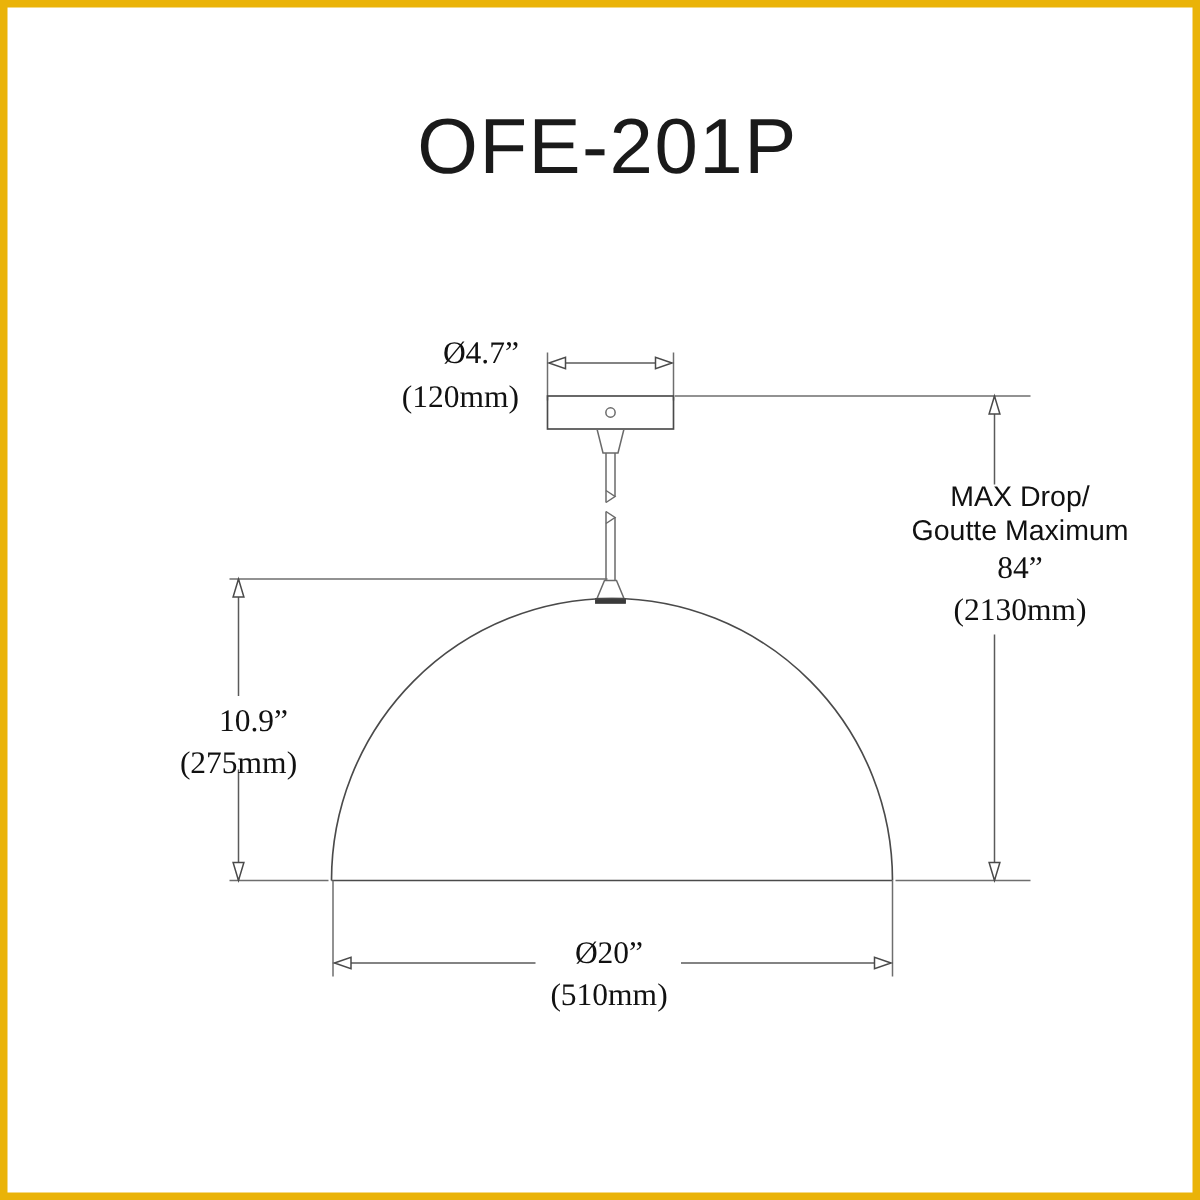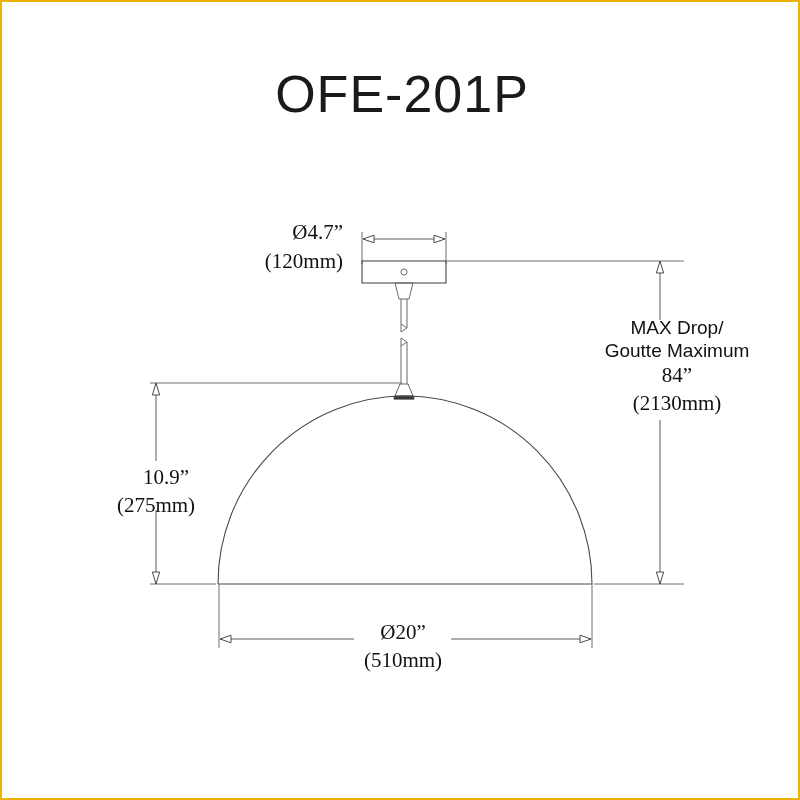--- a/index.html
+++ b/index.html
@@ -6,21 +6,21 @@
   html, body {
     margin: 0;
     padding: 0;
     background: #ffffff;
   }
   #spec-sheet {
     position: relative;
     width: 800px;
     height: 800px;
     background: #ffffff;
-    border: 2px solid #eab308;
+    border: 5px solid #eab308;
     box-sizing: border-box;
     overflow: hidden;
     font-family: "Liberation Sans", sans-serif;
   }
   #drawing-svg {
     position: absolute;
     top: 0;
     left: 0;
     width: 800px;
     height: 800px;

